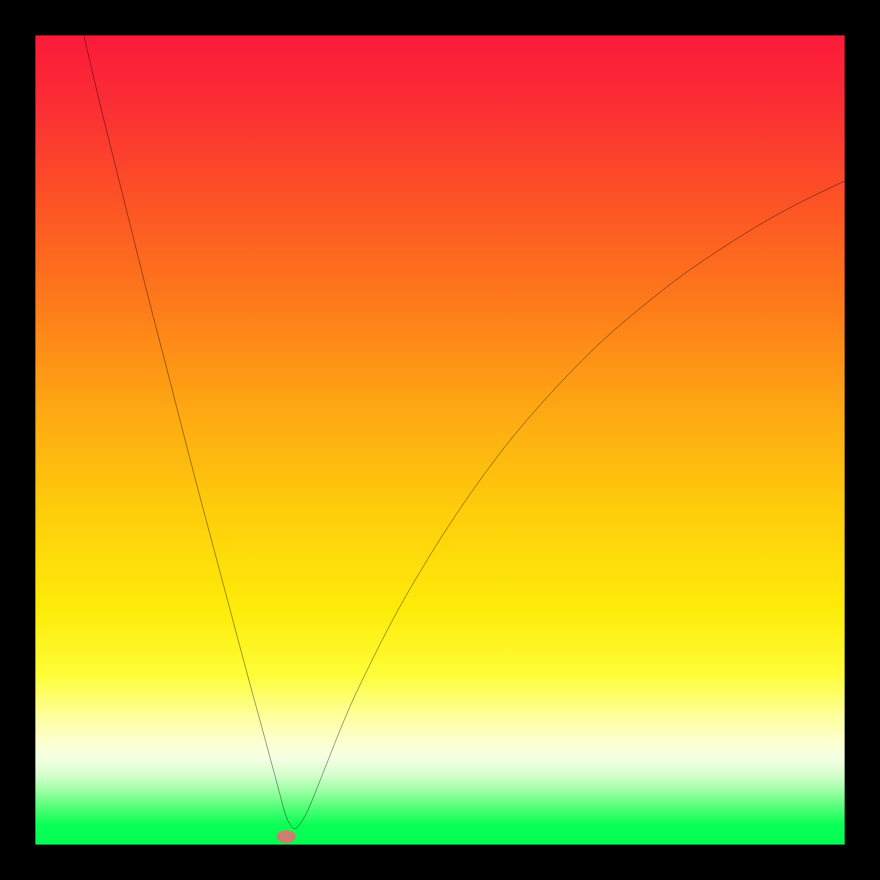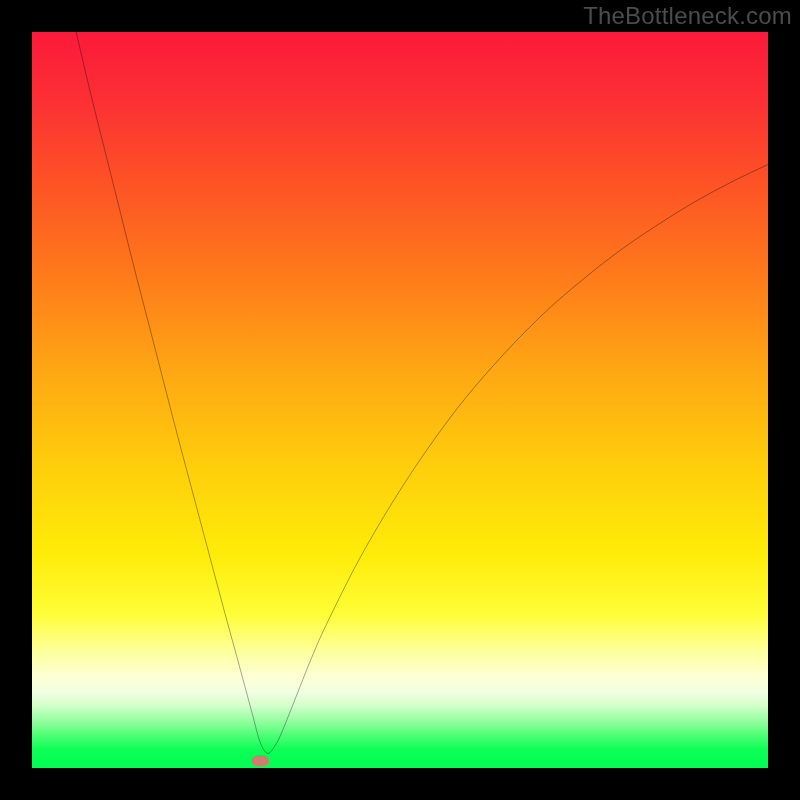--- a/index.html
+++ b/index.html
@@ -66,21 +66,20 @@
     left: 0;
     top: 0;
     width: 100%;
     height: 100%;
   }
 </style>
 </head>
 <body>
 
 <div class="outer">
-  <div class="watermark">TheBottleneck.com</div>
   <div class="plot">
     <div class="gradient"></div>
     <svg class="curve" viewBox="0 0 100 100" preserveAspectRatio="none">
       <path id="curve-path" fill="none" stroke="#000000" stroke-width="0.35" vector-effect="non-scaling-stroke" d="M 6.000 0.000 C 6.333 1.417, 7.333 5.750, 8.000 8.500 C 8.667 11.250, 9.333 13.833, 10.000 16.500 C 10.667 19.167, 11.333 21.833, 12.000 24.500 C 12.667 27.167, 13.333 29.883, 14.000 32.500 C 14.667 35.117, 15.333 37.617, 16.000 40.200 C 16.667 42.783, 17.333 45.417, 18.000 48.000 C 18.667 50.583, 19.333 53.167, 20.000 55.700 C 20.667 58.233, 21.333 60.700, 22.000 63.200 C 22.667 65.700, 23.333 68.200, 24.000 70.700 C 24.667 73.200, 25.333 75.733, 26.000 78.200 C 26.667 80.667, 27.500 83.667, 28.000 85.500 C 28.500 87.333, 28.667 87.967, 29.000 89.200 C 29.333 90.433, 29.667 91.683, 30.000 92.900 C 30.333 94.117, 30.667 95.650, 31.000 96.500 C 31.333 97.350, 31.667 97.917, 32.000 98.000 C 32.333 98.083, 32.667 97.500, 33.000 97.000 C 33.333 96.500, 33.500 96.167, 34.000 95.000 C 34.500 93.833, 35.333 91.667, 36.000 90.000 C 36.667 88.333, 37.333 86.583, 38.000 85.000 C 38.667 83.417, 39.000 82.583, 40.000 80.500 C 41.000 78.417, 42.667 75.000, 44.000 72.500 C 45.333 70.000, 46.667 67.717, 48.000 65.500 C 49.333 63.283, 50.667 61.200, 52.000 59.200 C 53.333 57.200, 54.667 55.300, 56.000 53.500 C 57.333 51.700, 58.500 50.183, 60.000 48.400 C 61.500 46.617, 63.333 44.567, 65.000 42.800 C 66.667 41.033, 68.333 39.350, 70.000 37.800 C 71.667 36.250, 73.333 34.867, 75.000 33.500 C 76.667 32.133, 78.333 30.817, 80.000 29.600 C 81.667 28.383, 83.333 27.283, 85.000 26.200 C 86.667 25.117, 88.333 24.067, 90.000 23.100 C 91.667 22.133, 93.333 21.250, 95.000 20.400 C 96.667 19.550, 99.167 18.400, 100.000 18.000"></path>
       <ellipse id="marker" cx="31" cy="99" rx="1.2" ry="0.8" fill="#cf7d6d"></ellipse>
     </svg>
   </div>
 </div>
 
 </body></html>

